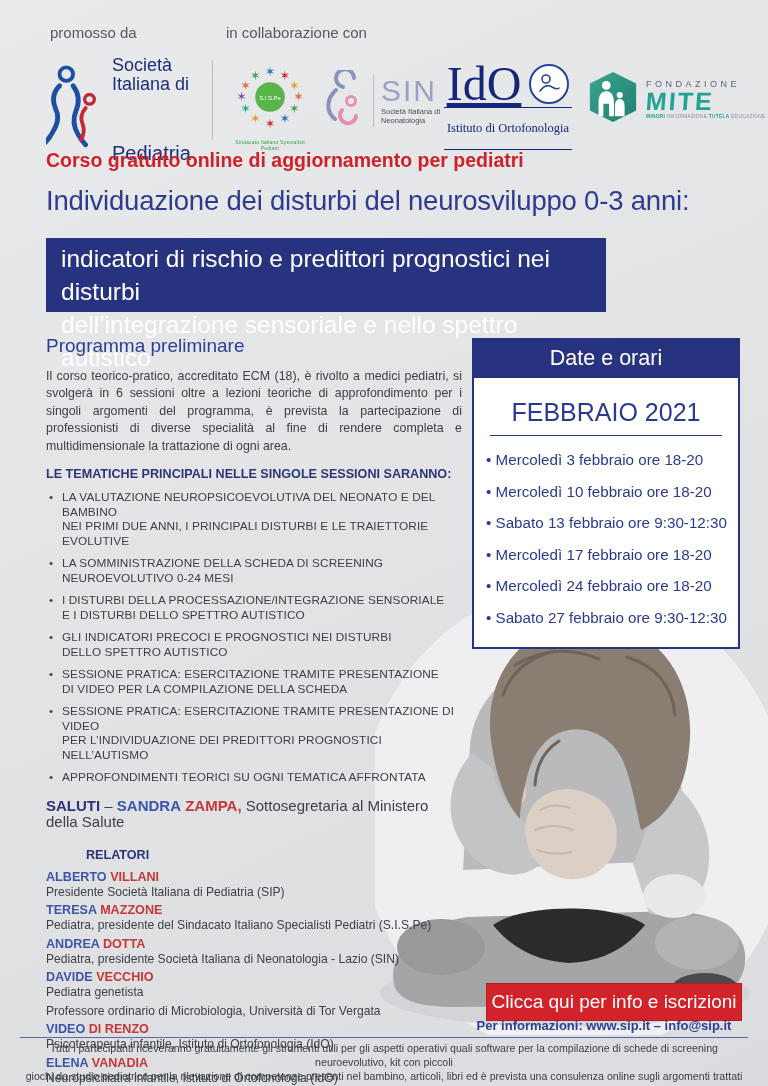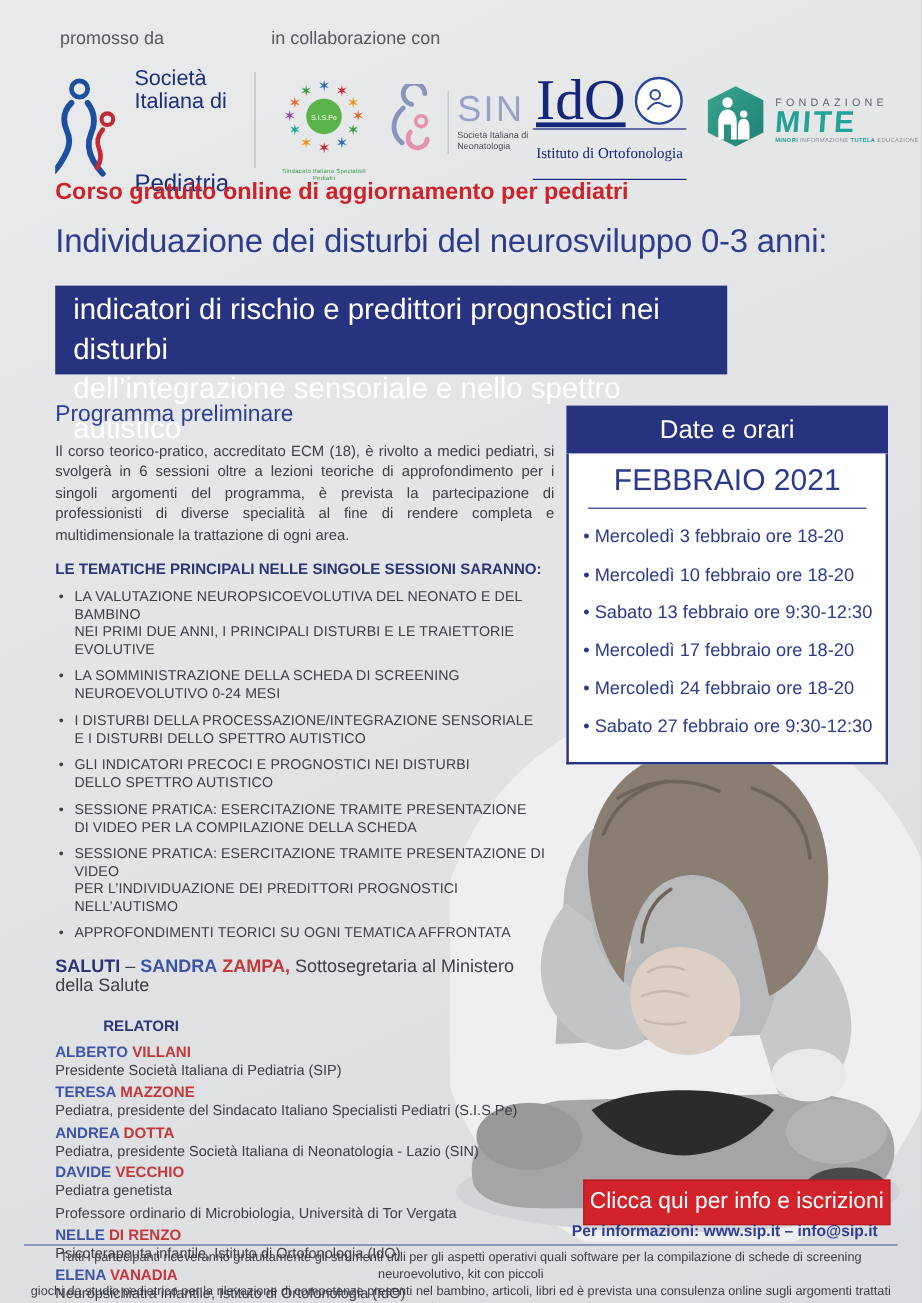--- a/index.html
+++ b/index.html
@@ -49,21 +49,21 @@
   .saluti .s-last{font-weight:bold;color:#c4373b;}
   .relatori-h{font-size:12.6px;font-weight:bold;color:#2c3576;margin:18px 0 8px 0;padding-left:40px;}
   .person{margin-bottom:4px;}
   .person-name{font-size:12.6px;font-weight:bold;line-height:15px;}
   .pn-first{color:#3d55a8;}
   .pn-last{color:#c4373b;}
   .person-role{font-size:12.1px;line-height:14.5px;color:#3c4048;}
   
   .datebox{position:absolute;left:472px;top:338px;width:268px;}
   .datebox-head{background:#28337f;color:#fff;font-size:21.5px;text-align:center;line-height:40px;height:40px;}
-  .datebox-body{background:#fff;border:2px solid #28337f;border-top:none;padding:4px 12px 14px 12px;}
+  .datebox-body{background:#fff;border:2px solid #28337f;border-top:none;padding:16px 12px 14px 12px;}
   .month{font-size:25px;color:#2c3a8e;text-align:center;padding:4px 0 8px 0;border-bottom:1px solid #2c3a8e;margin:0 4px 8px 4px;}
   .dateline{font-size:15.2px;color:#2c3a8e;line-height:31.5px;white-space:nowrap;}
   .dateline::before{content:"• ";}
   
   .photo{position:absolute;left:375px;top:595px;width:393px;height:440px;}
   
   .cta{position:absolute;left:486px;top:983px;width:254px;height:36px;background:#d2232a;border:1px solid #b51d23;
     color:#fff;font-size:19px;display:flex;align-items:center;justify-content:center;cursor:pointer;
     font-family:"Liberation Sans",sans-serif;}
   .info-line{position:absolute;left:458px;top:1018px;width:292px;text-align:center;font-size:13px;color:#2d3e94;cursor:pointer;font-weight:bold;}
@@ -268,21 +268,21 @@
       <div class="person-role">Pediatra, presidente Società Italiana di Neonatologia - Lazio (SIN)</div>
     </div>
     <div class="person">
       <div class="person-name"><span class="pn-first">DAVIDE</span> <span class="pn-last">VECCHIO</span></div>
       <div class="person-role">Pediatra genetista</div>
     </div>
     <div class="person">
       <div class="person-role">Professore ordinario di Microbiologia, Università di Tor Vergata</div>
     </div>
     <div class="person">
-      <div class="person-name"><span class="pn-first">NELLE</span> <span class="pn-last">DI RENZO</span></div>
+      <div class="person-name"><span class="pn-first">VIDEO</span> <span class="pn-last">DI RENZO</span></div>
       <div class="person-role">Psicoterapeuta infantile, Istituto di Ortofonologia (IdO)</div>
     </div>
     <div class="person">
       <div class="person-name"><span class="pn-first">ELENA</span> <span class="pn-last">VANADIA</span></div>
       <div class="person-role">Neuropsichiatra infantile, Istituto di Ortofonologia (IdO)</div>
     </div>
 
   </div>
 
   <div class="datebox">

